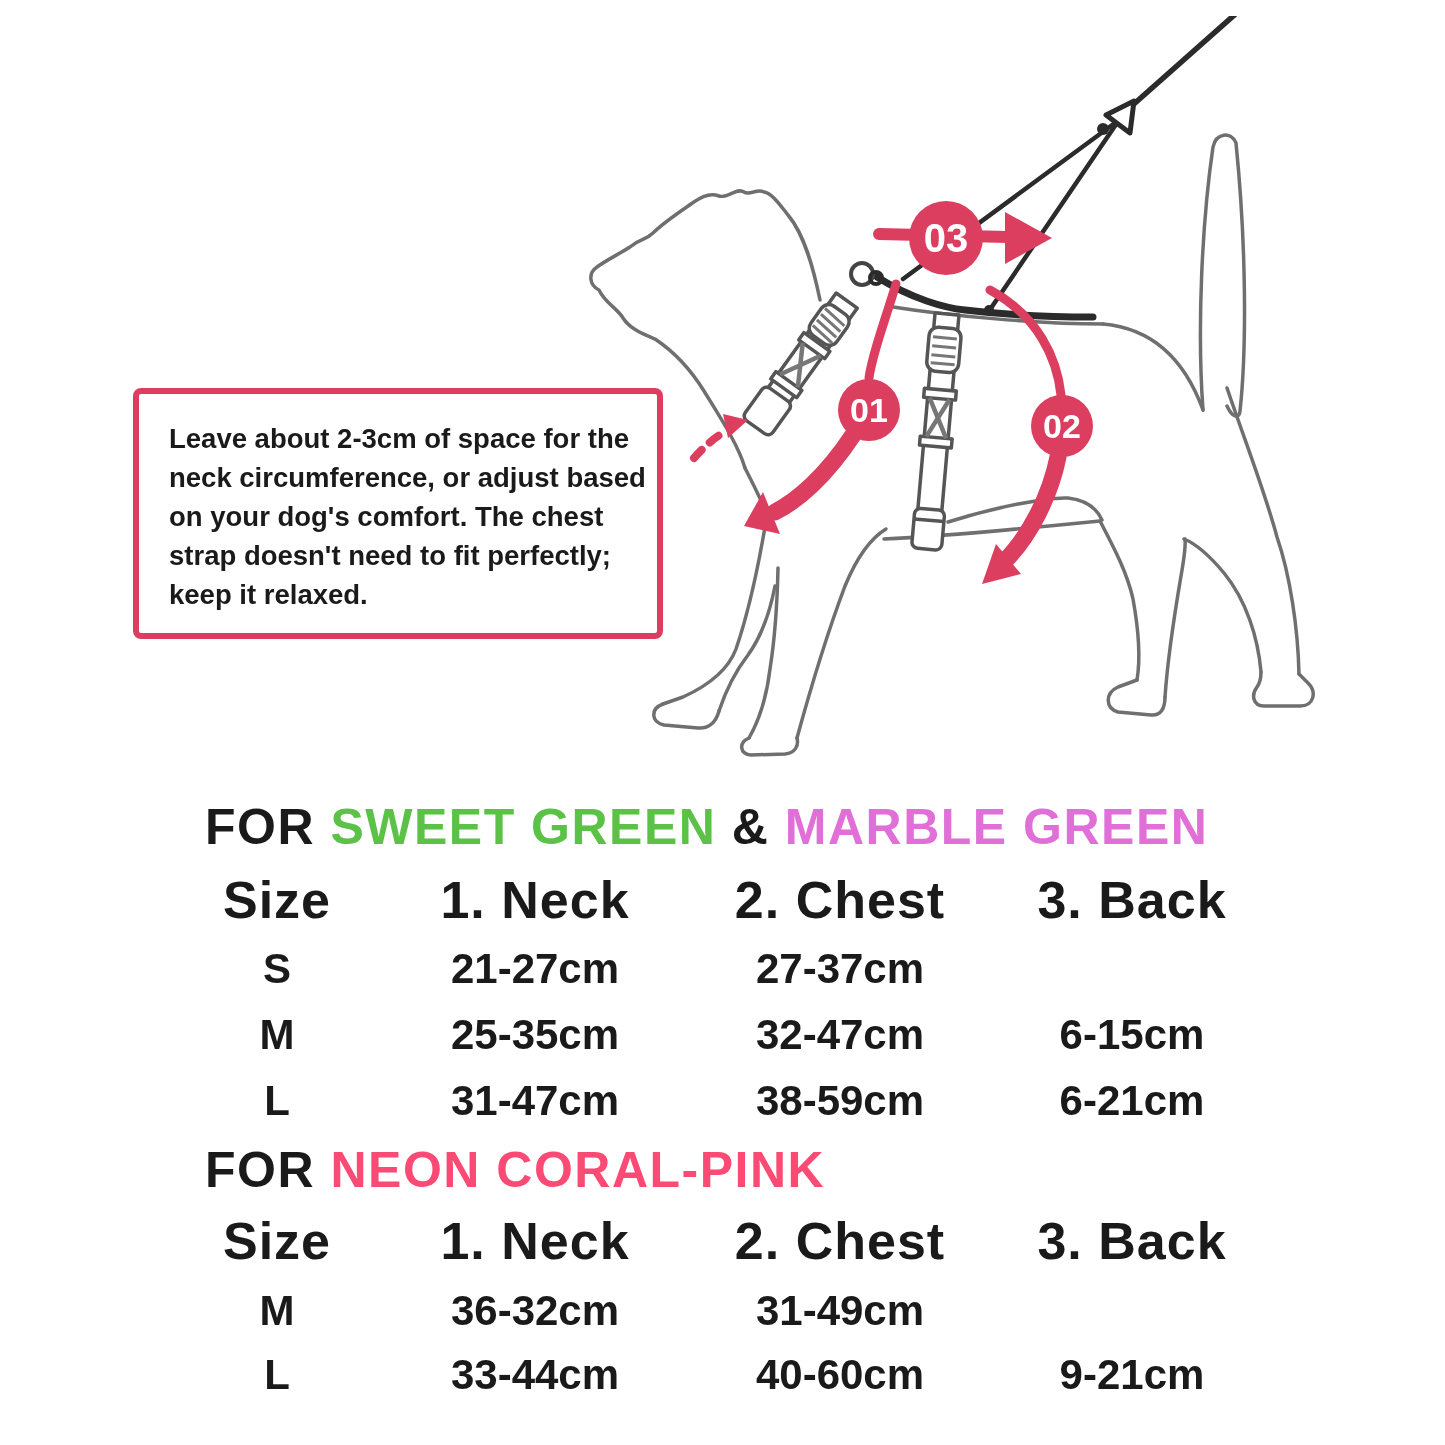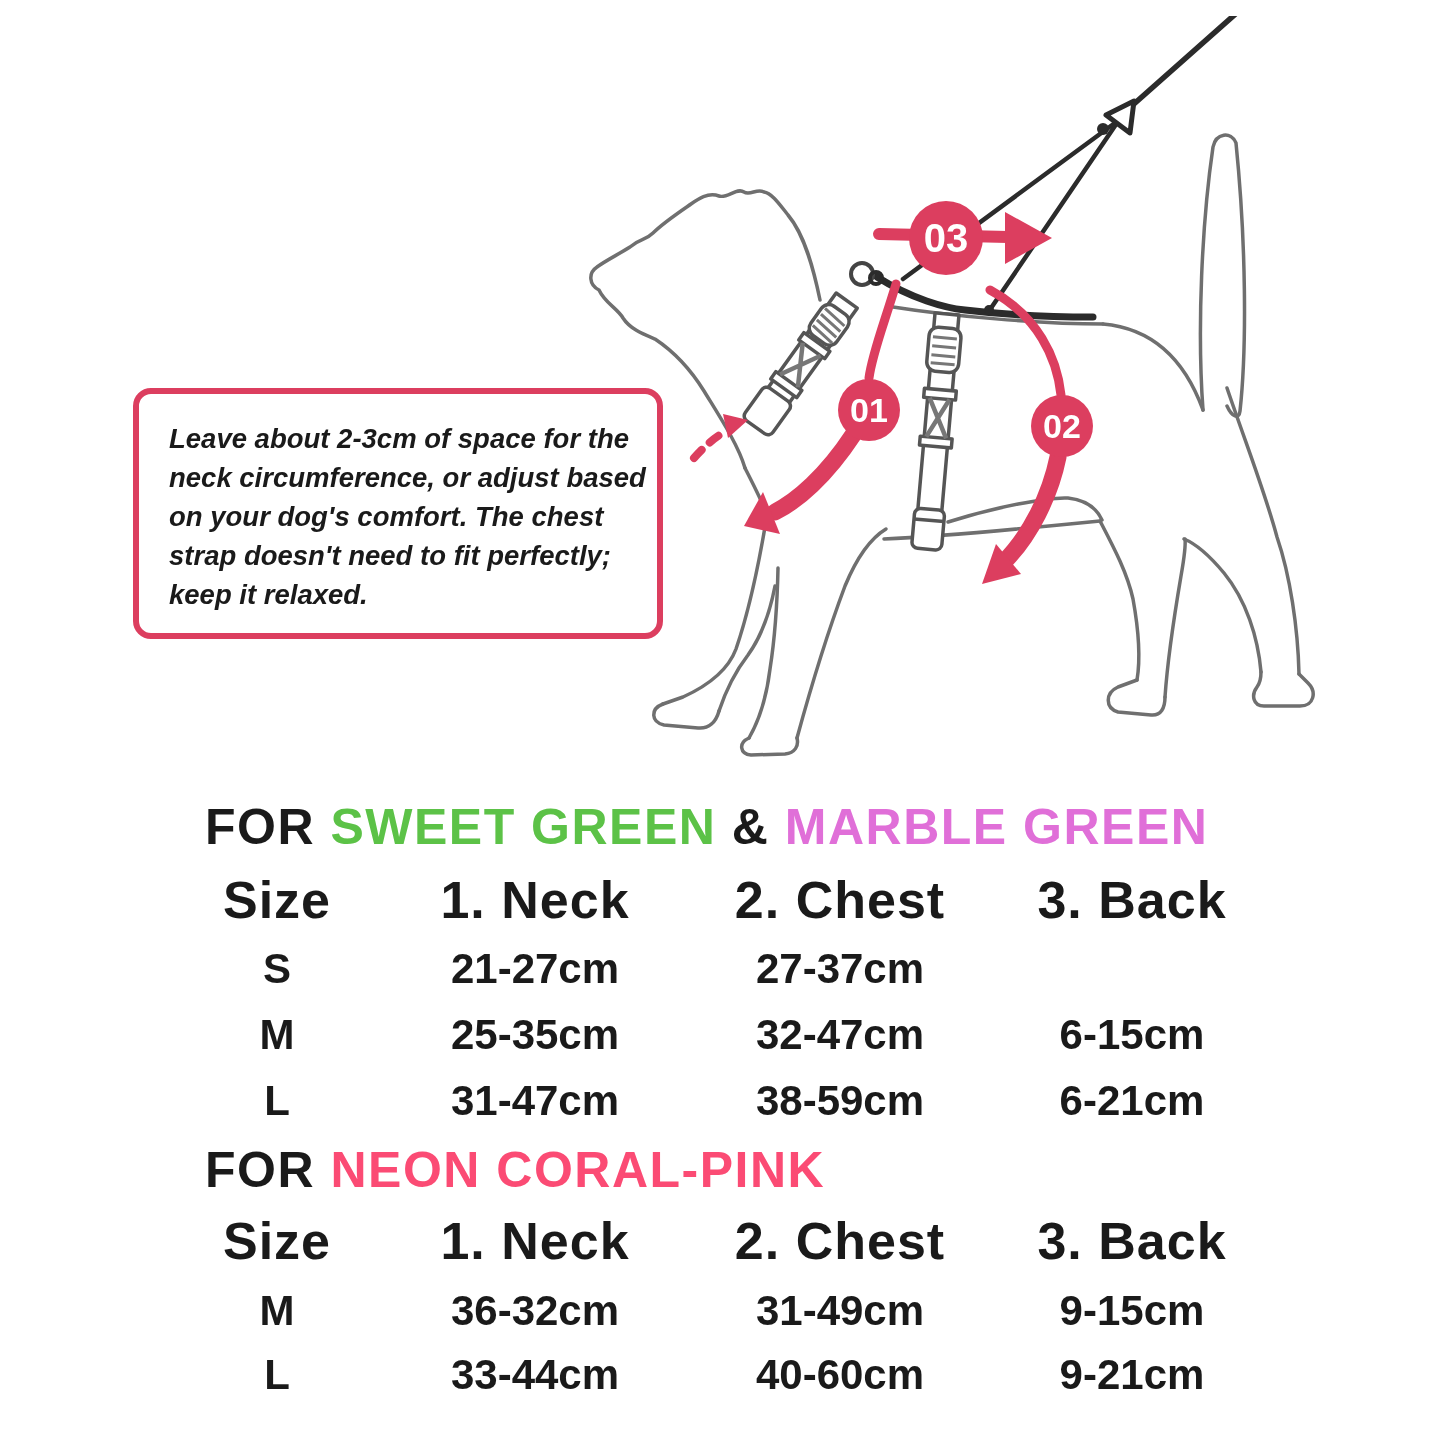--- a/index.html
+++ b/index.html
@@ -1,20 +1,20 @@
 <!DOCTYPE html>
 <html style="--accent: #dc3e5f; --green: #5cc247; --marble-pink: #e06fd8; --coral-pink: #fb4b74; --ink: #1a1a1a; --sketch: #6f6f6f; --harness: #2b2b2b;"><head>
 <meta charset="utf-8">
 <style>
   html,body{margin:0;padding:0;background:#fff;}
   #canvas{position:relative;width:1445px;height:1445px;background:#ffffff;overflow:hidden;
           font-family:"Liberation Sans",sans-serif;margin-top:16px;}
   svg{position:absolute;left:0;top:0;}
   .callout{position:absolute;left:133px;top:372px;width:530px;height:251px;box-sizing:border-box;
-           border:6px solid var(--accent);border-radius:18px;background:#fff;padding:25px 0 0 30px;font-style:italic;}
+           border:6px solid var(--accent);border-radius:8px;background:#fff;padding:25px 0 0 30px;}
   .callout .line{font-weight:700;font-size:27.5px;line-height:39px;color:var(--ink);}
   .title{position:absolute;left:205px;font-weight:700;font-size:50px;letter-spacing:1.5px;
          color:var(--ink);white-space:nowrap;line-height:56px;}
   .c-green{color:var(--green);}
   .c-marble{color:var(--marble-pink);}
   .c-coral{color:var(--coral-pink);}
   .grid4{position:absolute;left:200px;width:1100px;display:grid;
          grid-template-columns:154px 362px 248px 336px;}
   .grid4>div{text-align:center;color:var(--ink);white-space:nowrap;}
   .hdr{font-weight:700;font-size:52px;line-height:58px;letter-spacing:1px;}
@@ -193,21 +193,20 @@
     <div>Size</div>
     <div>1. Neck</div>
     <div>2. Chest</div>
     <div>3. Back</div>
   </div>
 
   <div class="grid4 row" style="top:1272px;">
     <div>M</div>
     <div>36-32cm</div>
     <div>31-49cm</div>
-    <div>9-15cm</div>
   </div>
   <div class="grid4 row" style="top:1336px;">
     <div>L</div>
     <div>33-44cm</div>
     <div>40-60cm</div>
     <div>9-21cm</div>
   </div>
 
 </div>
 

